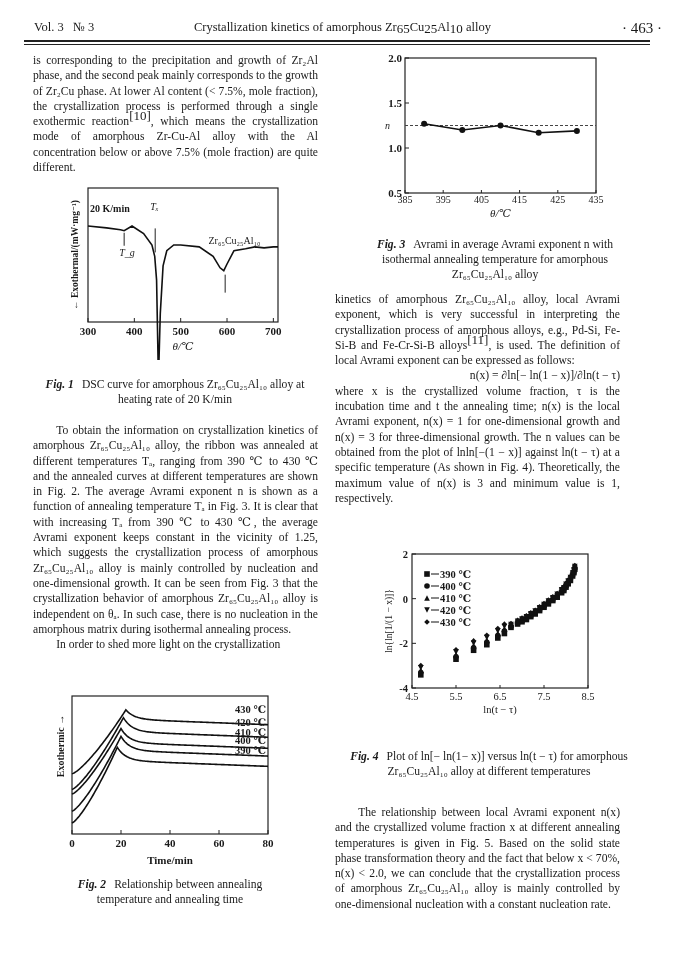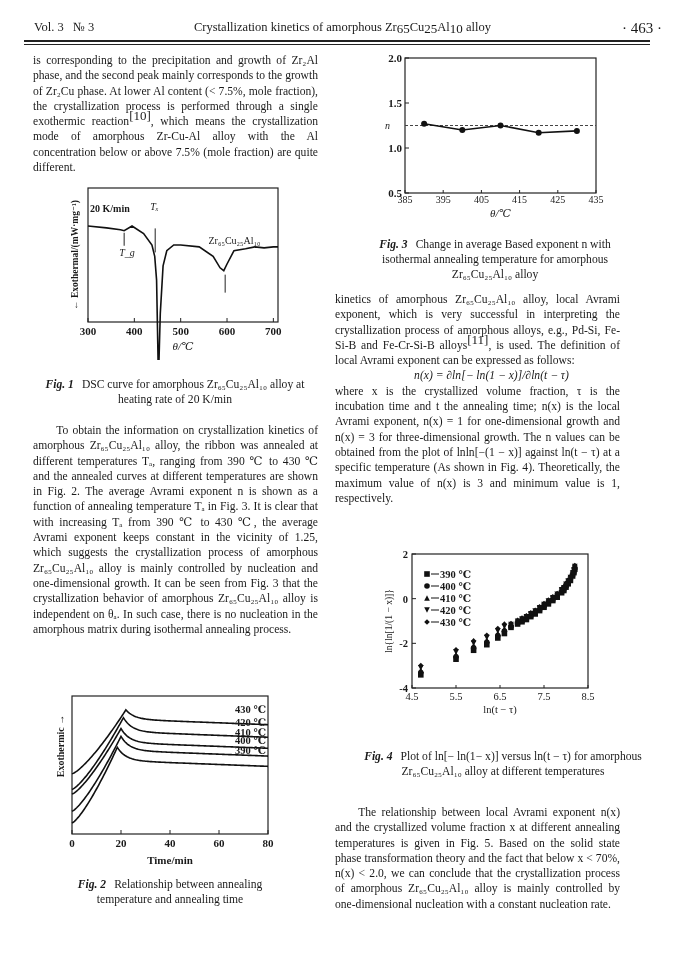--- a/index.html
+++ b/index.html
@@ -14,21 +14,21 @@
   .rule2 { left: 24px; top: 44px; width: 626px; height: 0; border-top: 1px solid #222; }
   .col { font-size: 11.6px; line-height: 15.3px; text-align: justify; }
   .col p { margin: 0; }
   .col .ind { text-indent: 2em; }
   .left { left: 33px; width: 285px; }
   .right { left: 335px; width: 285px; }
   .cap { font-size: 11.6px; line-height: 15px; text-align: center; }
   .cap b { font-weight: bold; margin-right: 8px; font-style: italic; }
   sub { font-size: 13px; vertical-align: -2px; line-height: 0; }
   sup { font-size: 13px; vertical-align: 5px; line-height: 0; }
-  .eq { text-align: center; padding-left: 28px; font-style: italic; }
+  .eq { text-align: right; padding-left: 28px; }
   svg text { font-family: "Liberation Serif", "DejaVu Serif", serif; fill: #1a1a1a; }
 </style>
 </head>
 <body>
 
 <div class="abs header">
   <span class="vol">
     <span>Vol. 3</span>&nbsp;&nbsp;&nbsp;<span>№ 3</span>
   </span>
   <span class="title"><span>Crystallization kinetics of amorphous Zr</span><sub>65</sub><span>Cu</span><sub>25</sub><span>Al</span><sub>10</sub><span> alloy</span></span>
@@ -64,20 +64,21 @@
     <text x="123" y="170" font-size="11" text-anchor="middle" font-style="italic">θ/℃</text>
     <text x="0" y="0" font-size="9.5" text-anchor="middle" font-weight="bold" transform="translate(18,75) rotate(-90)">← Exothermal/(mW·mg⁻¹)</text>
   </svg>
 
 <div class="abs cap" style="left:30px; top:377px; width:290px;">
   <b>Fig. 1</b><span>DSC curve for amorphous Zr₆₅Cu₂₅Al₁₀ alloy at heating rate of 20 K/min</span>
 </div>
 
 <div class="abs col left" style="top:415px;margin-top:8px;">
   <p class="ind">To obtain the information on crystallization kinetics of amorphous Zr₆₅Cu₂₅Al₁₀ alloy, the ribbon was annealed at different temperatures Tₐ, ranging from 390 ℃ to 430 ℃ and the annealed curves at different temperatures are shown in Fig. 2. The average Avrami exponent n is shown as a function of annealing temperature Tₐ in Fig. 3. It is clear that with increasing Tₐ from 390 ℃ to 430 ℃, the average Avrami exponent keeps constant in the vicinity of 1.25, which suggests the crystallization process of amorphous Zr₆₅Cu₂₅Al₁₀ alloy is mainly controlled by nucleation and one-dimensional growth. It can be seen from Fig. 3 that the crystallization behavior of amorphous Zr₆₅Cu₂₅Al₁₀ alloy is independent on θₐ. In such case, there is no nucleation in the amorphous matrix during isothermal annealing process.</p>
+  <p class="ind">In order to shed more light on the crystallization</p>
 </div>
 
 <svg class="abs" id="fig2" style="left:50px; top:690px;" width="260" height="180">
     <rect x="22" y="6" width="196" height="138" fill="none" stroke="#222" stroke-width="1.2"></rect>
     <line x1="22" x2="22" y1="144" y2="140" stroke="#222"></line>
     <text x="22" y="157" font-size="11" text-anchor="middle" font-weight="bold">0</text>
     <line x1="71" x2="71" y1="144" y2="140" stroke="#222"></line>
     <text x="71" y="157" font-size="11" text-anchor="middle" font-weight="bold">20</text>
     <line x1="120" x2="120" y1="144" y2="140" stroke="#222"></line>
     <text x="120" y="157" font-size="11" text-anchor="middle" font-weight="bold">40</text>
@@ -130,21 +131,21 @@
     <circle cx="64.1" cy="73.7" r="3" fill="#111"></circle>
     <circle cx="102.3" cy="80" r="3" fill="#111"></circle>
     <circle cx="140.5" cy="75.5" r="3" fill="#111"></circle>
     <circle cx="178.7" cy="82.70000000000002" r="3" fill="#111"></circle>
     <circle cx="216.9" cy="80.9" r="3" fill="#111"></circle>
     <text x="25" y="78.5" font-size="10" font-style="italic">n</text>
     <text x="140.5" y="167" font-size="11" text-anchor="middle" font-style="italic">θ/℃</text>
   </svg>
 
 <div class="abs cap" style="left:360px; top:237px; width:270px;">
-  <b>Fig. 3</b><span>Change in average Based exponent n with isothermal annealing temperature for amorphous Zr₆₅Cu₂₅Al₁₀ alloy</span>
+  <b>Fig. 3</b><span>Avrami in average Avrami exponent n with isothermal annealing temperature for amorphous Zr₆₅Cu₂₅Al₁₀ alloy</span>
 </div>
 
 <div class="abs col right" style="top:292px;">
   <p><span>kinetics of amorphous Zr₆₅Cu₂₅Al₁₀ alloy, local Avrami exponent, which is very successful in interpreting the crystallization process of amorphous alloys, e.g., Pd-Si, Fe-Si-B and Fe-Cr-Si-B alloys</span><sup>[11]</sup><span>, is used. The definition of local Avrami exponent can be expressed as follows:</span></p>
   <p class="eq">n(x) = ∂ln[− ln(1 − x)]/∂ln(t − τ)</p>
   <p>where x is the crystallized volume fraction, τ is the incubation time and t the annealing time; n(x) is the local Avrami exponent, n(x) = 1 for one-dimensional growth and n(x) = 3 for three-dimensional growth. The n values can be obtained from the plot of lnln[−(1 − x)] against ln(t − τ) at a specific temperature (As shown in Fig. 4). Theoretically, the maximum value of n(x) is 3 and minimum value is 1, respectively.</p>
 </div>
 
 <svg class="abs" id="fig4" style="left:380px; top:545px;" width="240" height="170">
     <rect x="32" y="9" width="176" height="134" fill="none" stroke="#222" stroke-width="1.2"></rect>
@@ -303,19 +304,19 @@
     <polygon points="192.60000000000002,24.424000000000003 195.40000000000003,27.224000000000004 192.60000000000002,30.024000000000004 189.8,27.224000000000004" fill="#111"></polygon>
     <polygon points="193.92,21.07400000000001 196.72,23.87400000000001 193.92,26.67400000000001 191.11999999999998,23.87400000000001" fill="#111"></polygon>
     <polygon points="194.79999999999995,17.724 197.59999999999997,20.524 194.79999999999995,23.324 191.99999999999994,20.524" fill="#111"></polygon>
     <polygon points="47,74.2 49.8,77 47,79.8 44.2,77" fill="#111"></polygon>
     <line x1="51" x2="59" y1="77" y2="77" stroke="#111"></line>
     <text x="60" y="81" font-size="10.5" font-weight="bold">430 ℃</text>
     <text x="120" y="168" font-size="10.5" text-anchor="middle">ln(t − τ)</text>
     <text x="0" y="0" font-size="9.5" text-anchor="middle" transform="translate(12,76) rotate(-90)">ln{ln[1/(1 − x)]}</text>
   </svg>
 
-<div class="abs cap" style="left:358px; top:749px; width:290px;">
+<div class="abs cap" style="left:344px; top:749px; width:290px;">
   <b>Fig. 4</b><span>Plot of ln[− ln(1− x)] versus ln(t − τ) for amorphous Zr₆₅Cu₂₅Al₁₀ alloy at different temperatures</span>
 </div>
 
 <div class="abs col right" style="top:805px;">
   <p class="ind">The relationship between local Avrami exponent n(x) and the crystallized volume fraction x at different annealing temperatures is given in Fig. 5. Based on the solid state phase transformation theory and the fact that below x &lt; 70%, n(x) &lt; 2.0, we can conclude that the crystallization process of amorphous Zr₆₅Cu₂₅Al₁₀ alloy is mainly controlled by one-dimensional nucleation with a constant nucleation rate.</p>
 </div>
 
 </body></html>

